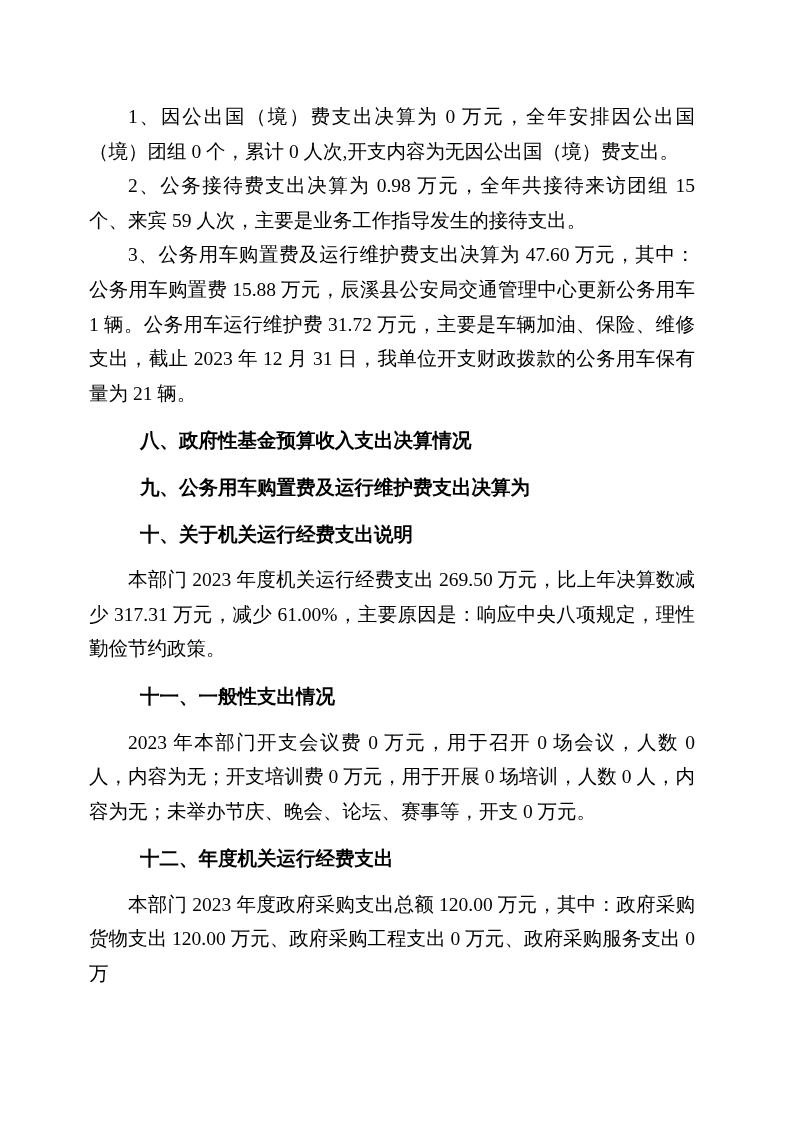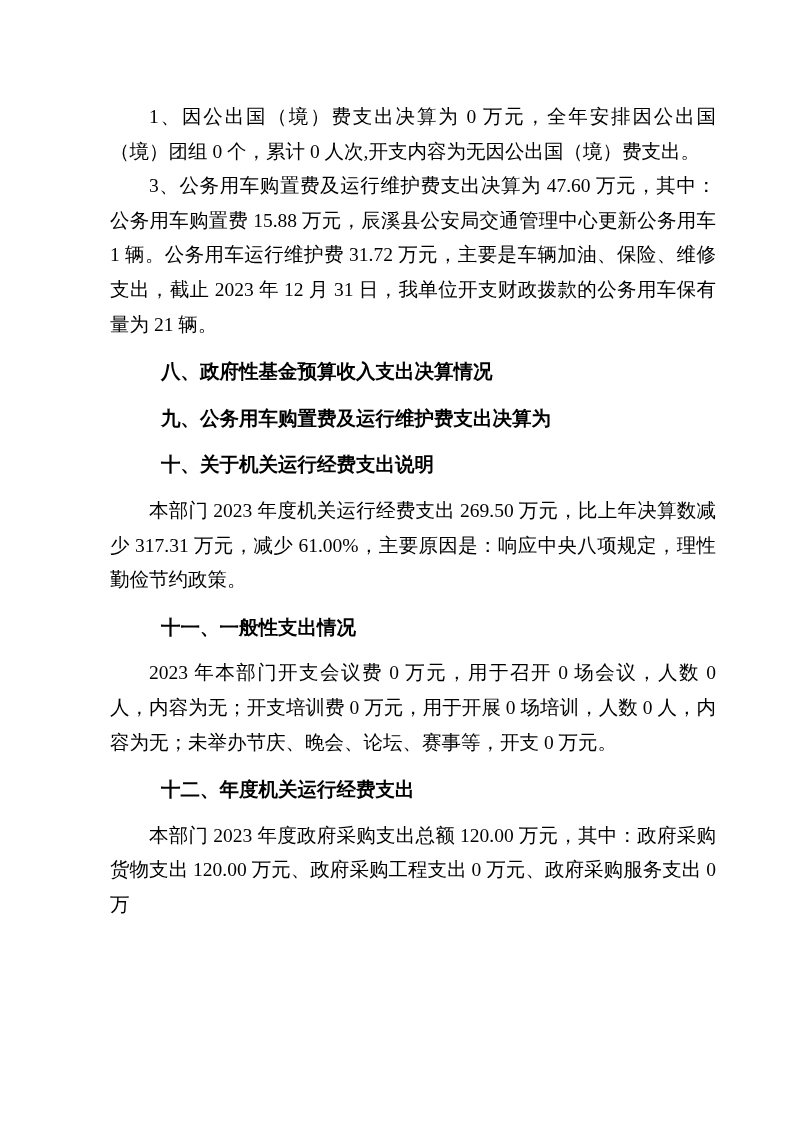--- a/index.html
+++ b/index.html
@@ -11,21 +11,21 @@
   .page {
     position: relative;
     width: 793px;
     height: 1122px;
     background: #ffffff;
     overflow: hidden;
     margin: 0 auto;
   }
   .content {
     position: absolute;
-    left: 110px;
+    left: 89px;
     top: 100px;
     width: 606px;
     color: #000000;
   }
   .body-text {
     margin: 0;
     font-family: "Liberation Serif", "DejaVu Serif", serif;
     font-size: 19.5px;
     line-height: 34.6px;
     text-align: justify;
@@ -43,20 +43,21 @@
     text-indent: 2em;
     color: #000000;
   }
 </style>
 </head>
 <body>
 
 <div class="page">
   <div class="content">
     <p class="body-text">1、因公出国（境）费支出决算为 0 万元，全年安排因公出国（境）团组 0 个，累计 0 人次,开支内容为无因公出国（境）费支出。</p>
+    <p class="body-text">2、公务接待费支出决算为 0.98 万元，全年共接待来访团组 15 个、来宾 59 人次，主要是业务工作指导发生的接待支出。</p>
     <p class="body-text">3、公务用车购置费及运行维护费支出决算为 47.60 万元，其中：公务用车购置费 15.88 万元，辰溪县公安局交通管理中心更新公务用车 1 辆。公务用车运行维护费 31.72 万元，主要是车辆加油、保险、维修支出，截止 2023 年 12 月 31 日，我单位开支财政拨款的公务用车保有量为 21 辆。</p>
     <h3 class="section-heading">八、政府性基金预算收入支出决算情况</h3>
     <h3 class="section-heading">九、公务用车购置费及运行维护费支出决算为</h3>
     <h3 class="section-heading">十、关于机关运行经费支出说明</h3>
     <p class="body-text">本部门 2023 年度机关运行经费支出 269.50 万元，比上年决算数减少 317.31 万元，减少 61.00%，主要原因是：响应中央八项规定，理性勤俭节约政策。</p>
     <h3 class="section-heading">十一、一般性支出情况</h3>
     <p class="body-text">2023 年本部门开支会议费 0 万元，用于召开 0 场会议，人数 0 人，内容为无；开支培训费 0 万元，用于开展 0 场培训，人数 0 人，内容为无；未举办节庆、晚会、论坛、赛事等，开支 0 万元。</p>
     <h3 class="section-heading">十二、年度机关运行经费支出</h3>
     <p class="body-text">本部门 2023 年度政府采购支出总额 120.00 万元，其中：政府采购货物支出 120.00 万元、政府采购工程支出 0 万元、政府采购服务支出 0 万</p>
   </div>

